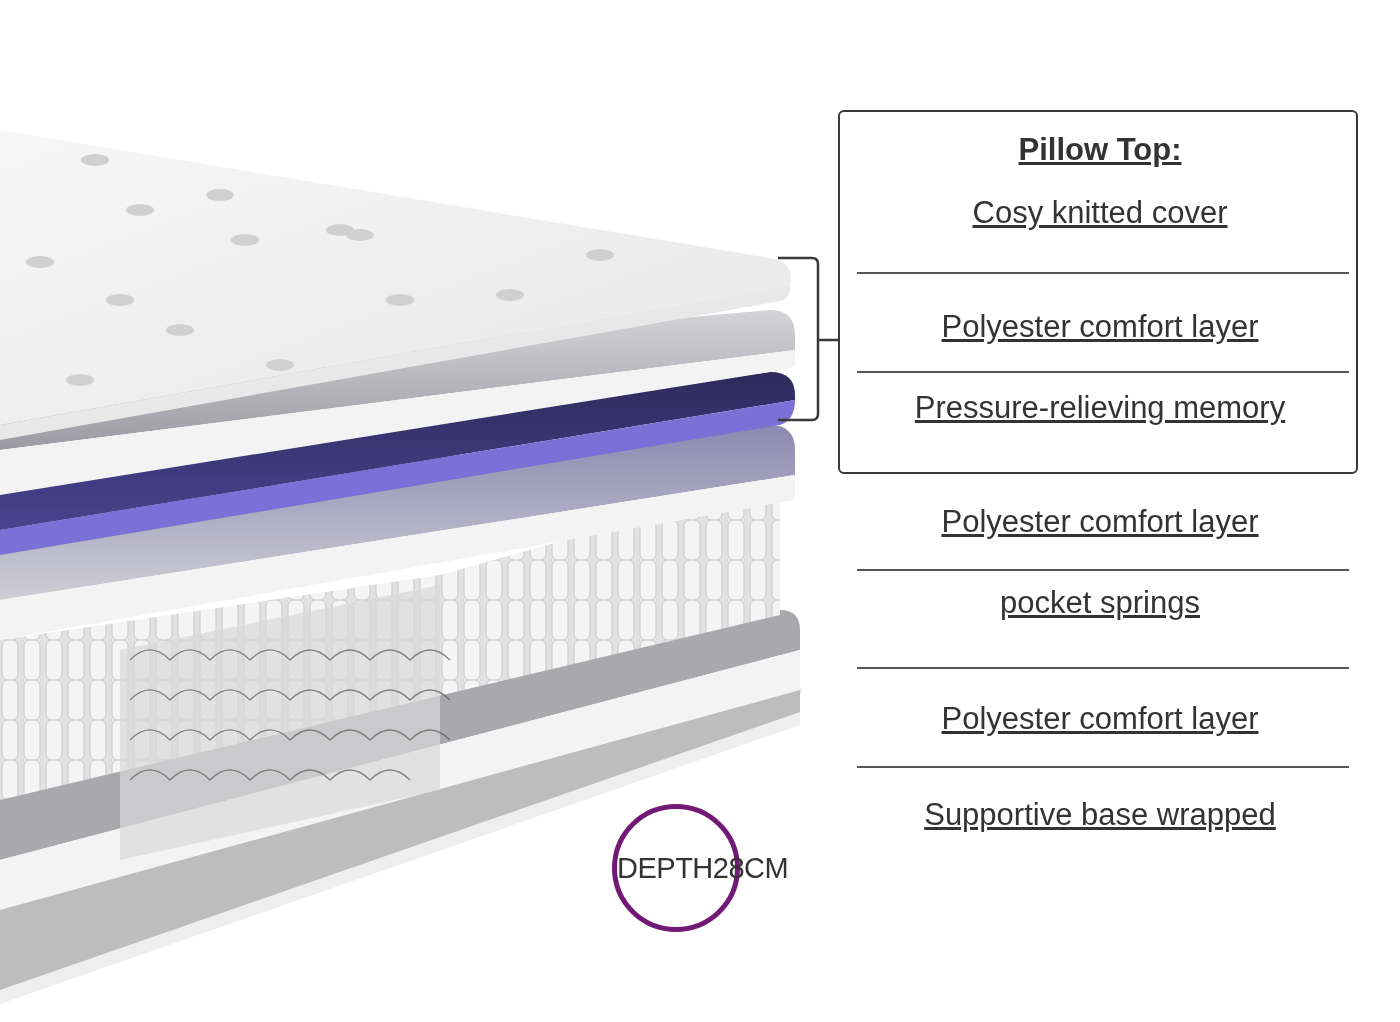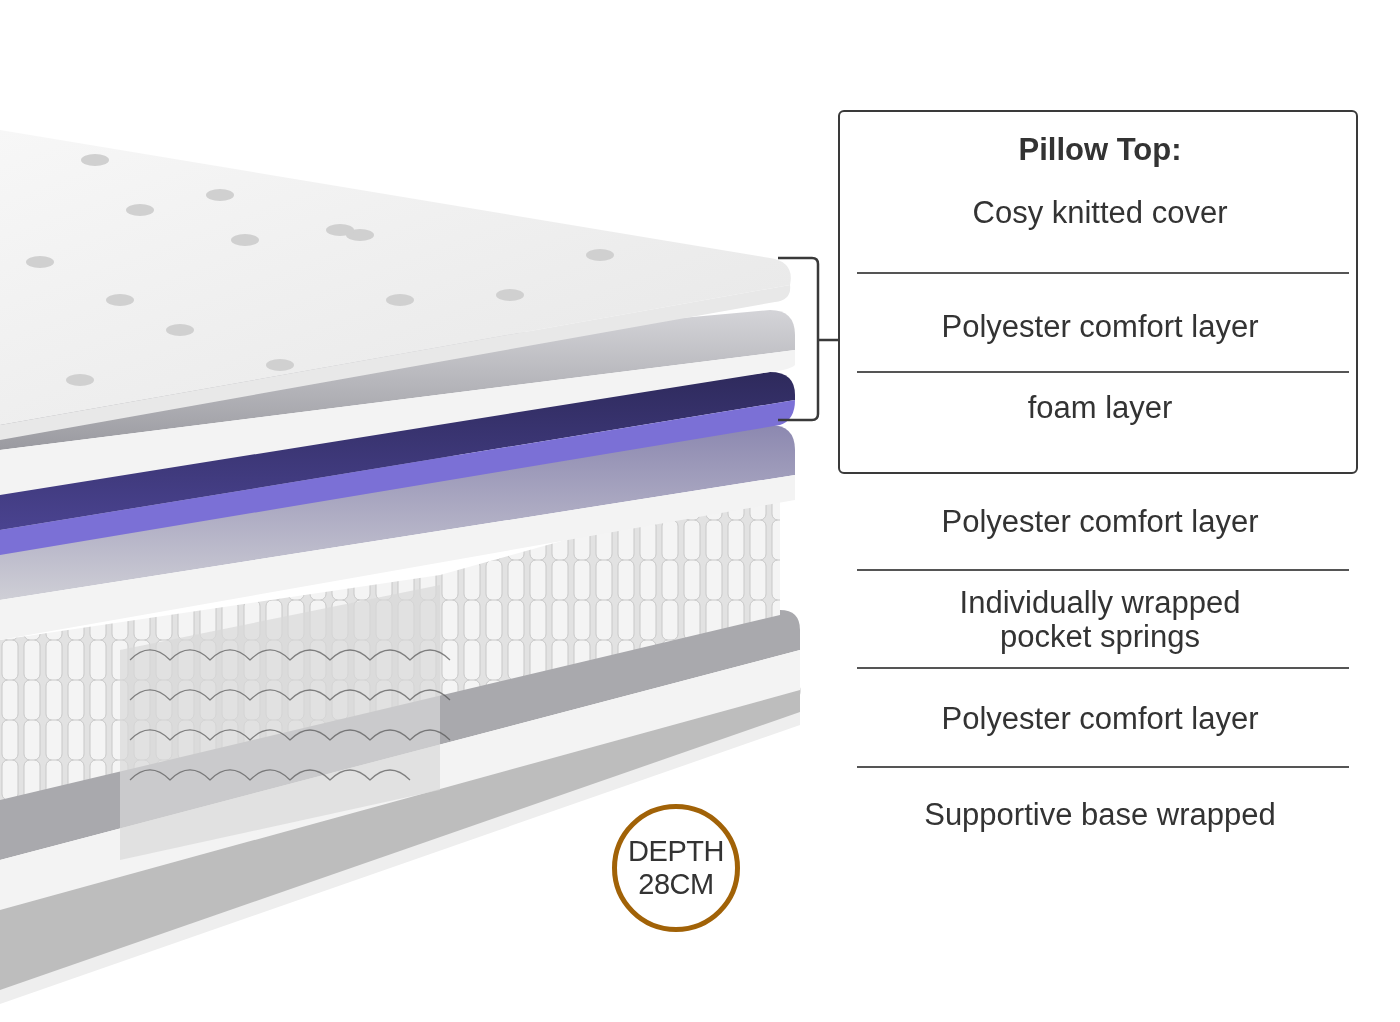--- a/index.html
+++ b/index.html
@@ -1,22 +1,22 @@
 <!DOCTYPE html>
 <html><head>
 <meta charset="utf-8">
 <style>
   html, body { margin:0; padding:0; background:#ffffff; }
   body { width:1400px; height:1022px; position:relative; overflow:hidden; font-family:"Liberation Sans", sans-serif; color:#333333; }
   .illus { position:absolute; left:0; top:0; width:840px; height:1022px; }
   .label-box { position:absolute; left:838px; top:110px; width:520px; height:364px; border:2.5px solid #3a3a3a; border-radius:6px; box-sizing:border-box; }
-  .label { position:absolute; left:850px; width:500px; text-align:center; font-size:31px; line-height:34px; color:#333; }
+  .label { position:absolute; left:850px; width:500px; text-align:center; font-size:31px; line-height:34px; color:#333;text-decoration:underline; }
   .label.title { font-weight:bold; }
   .divider { position:absolute; left:857px; width:492px; height:0; border-top:2px solid #555; }
-  .depth-badge { position:absolute; left:612px; top:804px; width:128px; height:128px; border:5px solid #a16207; border-radius:50%; box-sizing:border-box; display:flex; flex-direction:column; align-items:center; justify-content:center; font-size:29px; line-height:33px; color:#333; letter-spacing:-0.5px; }
+  .depth-badge { position:absolute; left:612px; top:804px; width:128px; height:128px; border:5px solid #701a75; border-radius:50%; box-sizing:border-box; display:flex; flex-direction:row; align-items:center; font-size:29px; line-height:33px; color:#333; letter-spacing:-0.5px; }
 </style>
 </head>
 <body>
 
 <svg class="illus" viewBox="0 0 840 1022" xmlns="http://www.w3.org/2000/svg">
   <defs>
     <linearGradient id="topG" x1="0" y1="0" x2="1" y2="1">
       <stop offset="0" stop-color="#f7f7f7"></stop>
         <stop offset="1" stop-color="#e6e6e6"></stop>
     </linearGradient>
@@ -98,27 +98,26 @@
   <path d="M778 258 L812 258 Q818 258 818 264 L818 414 Q818 420 812 420 L778 420 M818 340 L838 340" fill="none" stroke="#3a3a3a" stroke-width="2.5"></path>
 </svg>
 
 <div class="label-box"></div>
 <div class="label title" style="top:133px">Pillow Top:</div>
 <div class="label" style="top:196px">Cosy knitted cover</div>
 <div class="divider" style="top:272px"></div>
 <div class="label" style="top:310px">Polyester comfort layer</div>
 <div class="divider" style="top:371px"></div>
 <div class="label" style="top:391px">
-  <div>foam layer</div>
+  <div>Pressure-relieving memory</div>
 </div>
 
 <div class="label" style="top:505px">Polyester comfort layer</div>
 <div class="divider" style="top:569px"></div>
 <div class="label" style="top:586px">
-  <div>Individually wrapped</div>
   <div>pocket springs</div>
 </div>
 <div class="divider" style="top:667px"></div>
 <div class="label" style="top:702px">Polyester comfort layer</div>
 <div class="divider" style="top:766px"></div>
 <div class="label" style="top:798px">Supportive base wrapped</div>
 
 <div class="depth-badge">
   <div>DEPTH</div>
   <div>28CM</div>

